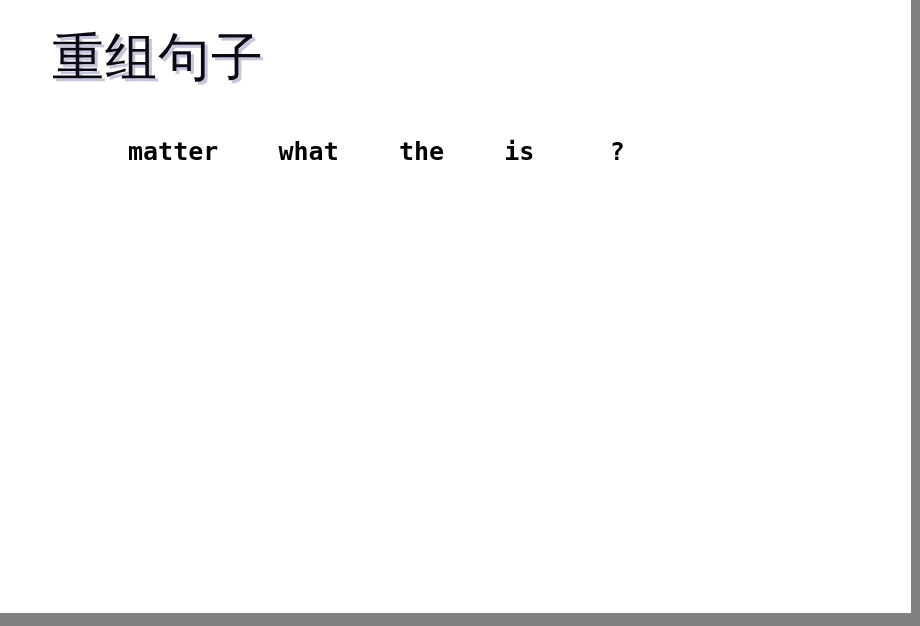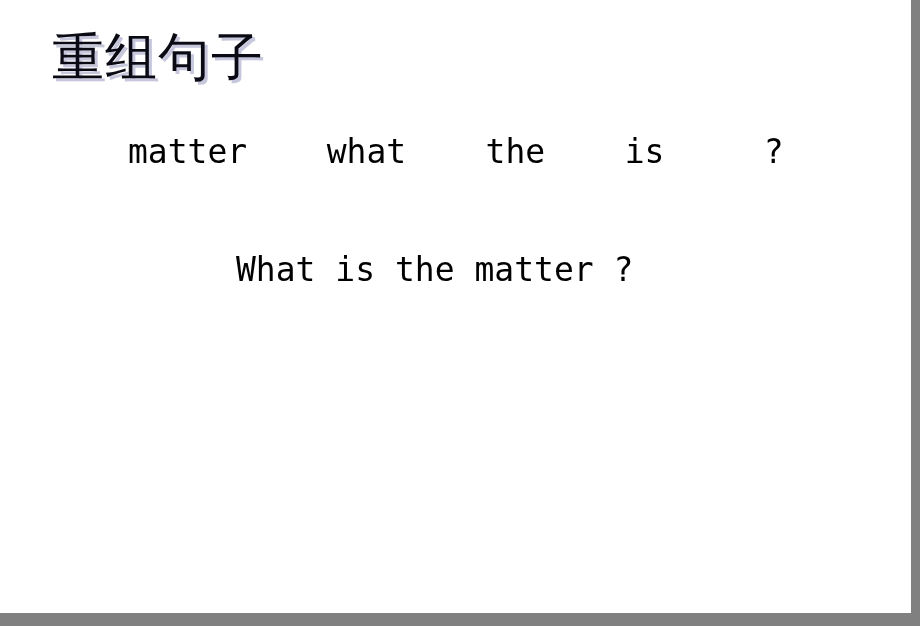--- a/index.html
+++ b/index.html
@@ -65,24 +65,25 @@
     white-space: pre;
     text-shadow: 3px 3px 0 #c6c6dc;
   }
 
   
   #scrambled-line {
     position: absolute;
     left: 128px;
     top: 131px;
     font-family: "DejaVu Sans Mono", "Liberation Mono", monospace;
-    font-size: 33px;
+    font-size: 25px;
     line-height: 41px;
     color: #000000;
     white-space: pre;
+    font-weight: bold;
   }
 
   #answer-line {
     position: absolute;
     left: 236px;
     top: 249px;
     font-family: "DejaVu Sans Mono", "Liberation Mono", monospace;
     font-size: 33px;
     line-height: 41px;
     color: #000000;
@@ -93,21 +94,20 @@
 <body>
 
 <div id="slide-root">
 
   <div id="slide-canvas">
 
     <div id="slide-title">重组句子</div>
 
     <div id="scrambled-line">matter    what    the    is     ?</div>
 
-    <div id="answer-line">What is the matter ?</div>
 
   </div>
 
   <div id="frame-shadow-right"></div>
 
   <div id="frame-shadow-bottom"></div>
 
 </div>
 
 </body></html>

